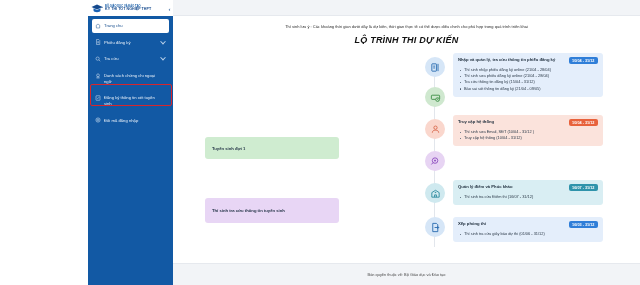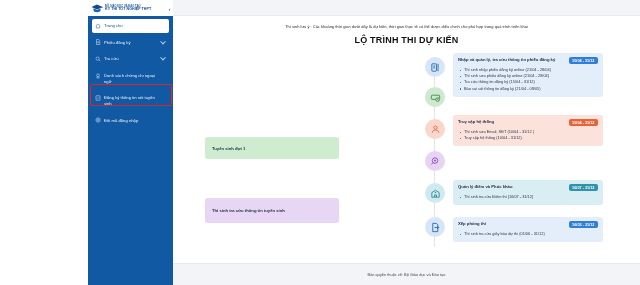--- a/index.html
+++ b/index.html
@@ -52,21 +52,21 @@
     border: 1.4px solid #d8262c; border-radius: 2px; pointer-events: none;
   }
 
   
   .main { position: absolute; left: 173px; top: 0; right: 0; bottom: 0; background: #fff; }
   .topbar { height: 16px; background: #f2f4f7; border-bottom: .5px solid #e6e9ee; }
   .content { padding: 8px 14px 0 14px; }
   .notice { font-size: 4px; color: #2b2b2b; text-align: center; line-height: 1.3; }
   .page-title {
     text-align: center; font-size: 9px; font-weight: 700; color: #111;
-    letter-spacing: .2px; margin-top: 6px;
+    letter-spacing: .2px; margin-top: 6px; font-style: italic;
   }
 
   
   .timeline { position: relative; margin-top: 8px; height: 200px; }
   .axis {
     position: absolute; left: 247px; top: 6px; width: 1.2px; height: 188px;
     background: #e2e6ec;
   }
   .node {
     position: absolute; left: 238px; width: 20px; height: 20px; border-radius: 50%;

